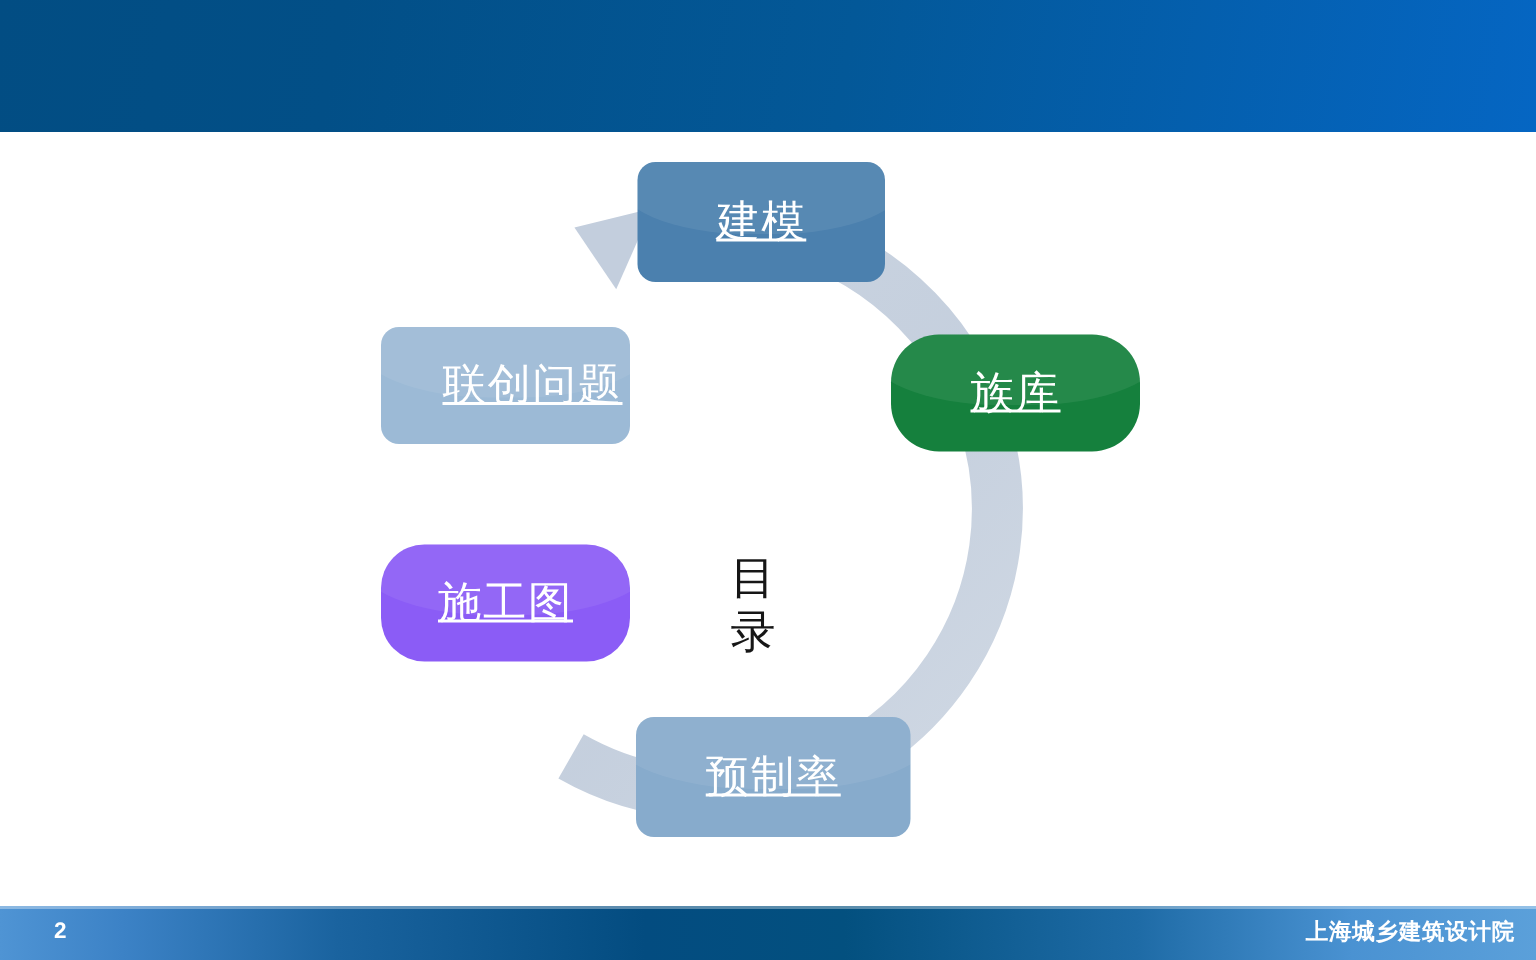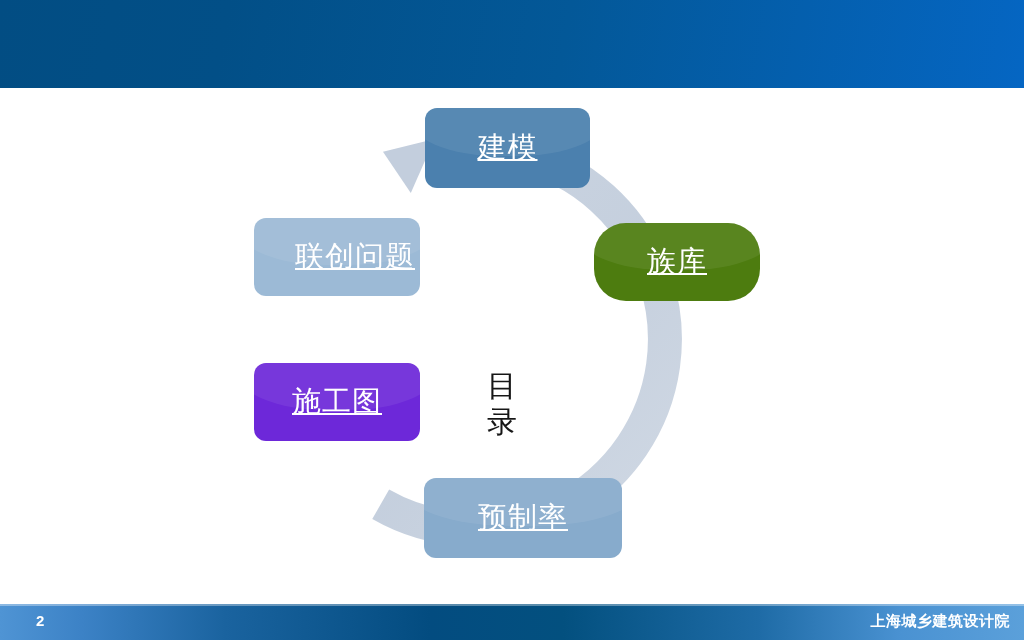--- a/index.html
+++ b/index.html
@@ -127,21 +127,21 @@
     height: 120%;
     background: rgba(255,255,255,0.07);
     border-radius: 50% 50% 45% 45% / 60% 60% 40% 40%;
     pointer-events: none;
   }
 
   
   #node-0 { left: 425px; top: 20px;  width: 165px; height: 80px; }  
   #node-1 { left: 594px; top: 135px; width: 166px; height: 78px; }  
   #node-2 { left: 594px; top: 275px; width: 166px; height: 78px; }  
-  #node-3 { left: 424px; top: 390px; width: 198px; height: 80px; text-align: center; }  
+  #node-3 { left: 424px; top: 390px; width: 183px; height: 80px; text-align: center; }  
   #node-4 { left: 254px; top: 275px; width: 166px; height: 78px; }  
   #node-5 { left: 254px; top: 130px; width: 166px; height: 78px; }  
 </style>
 </head>
 <body>
 
 <div class="slide">
 
   <div class="header-bar"></div>
 
@@ -166,32 +166,32 @@
     <div class="center-label">
       <span>目</span>
       <span>录</span>
     </div>
 
     <div class="node" id="node-0" style="background-color: rgb(75, 128, 174);">
       <div class="node-sheen"></div>
       <span class="node-label">建模</span>
     </div>
 
-    <div class="node" id="node-1" style="background-color: #4d7c0f; border-radius: 32px;">
+    <div class="node" id="node-1" style="background-color: #15803d; border-radius: 32px;">
       <div class="node-sheen"></div>
       <span class="node-label">族库</span>
     </div>
 
 
     <div class="node" id="node-3" style="background-color: rgb(135, 171, 204);">
       <div class="node-sheen"></div>
       <span class="node-label">预制率</span>
     </div>
 
-    <div class="node" id="node-4" style="background-color: #6d28d9;">
+    <div class="node" id="node-4" style="background-color: #8b5cf6; border-radius: 29px;">
       <div class="node-sheen"></div>
       <span class="node-label">施工图</span>
     </div>
 
     <div class="node" id="node-5" style="background-color: rgb(156, 186, 214); padding-left: 36px;">
       <div class="node-sheen"></div>
       <span class="node-label">联创问题</span>
     </div>
 
   </div>

